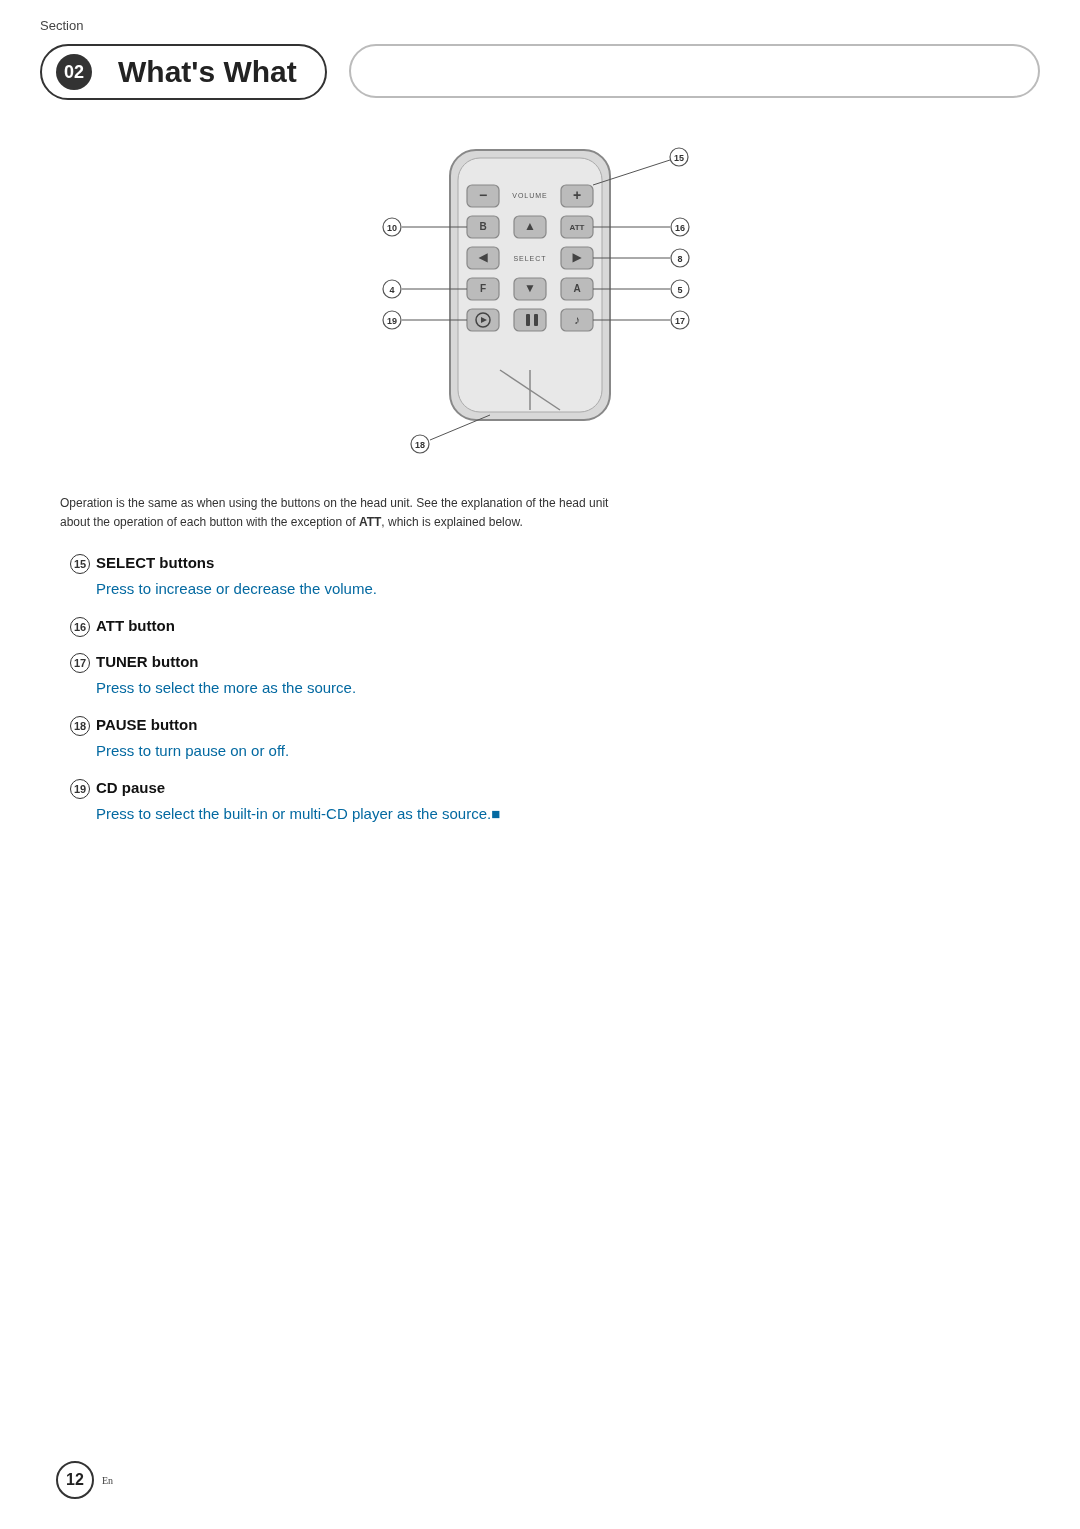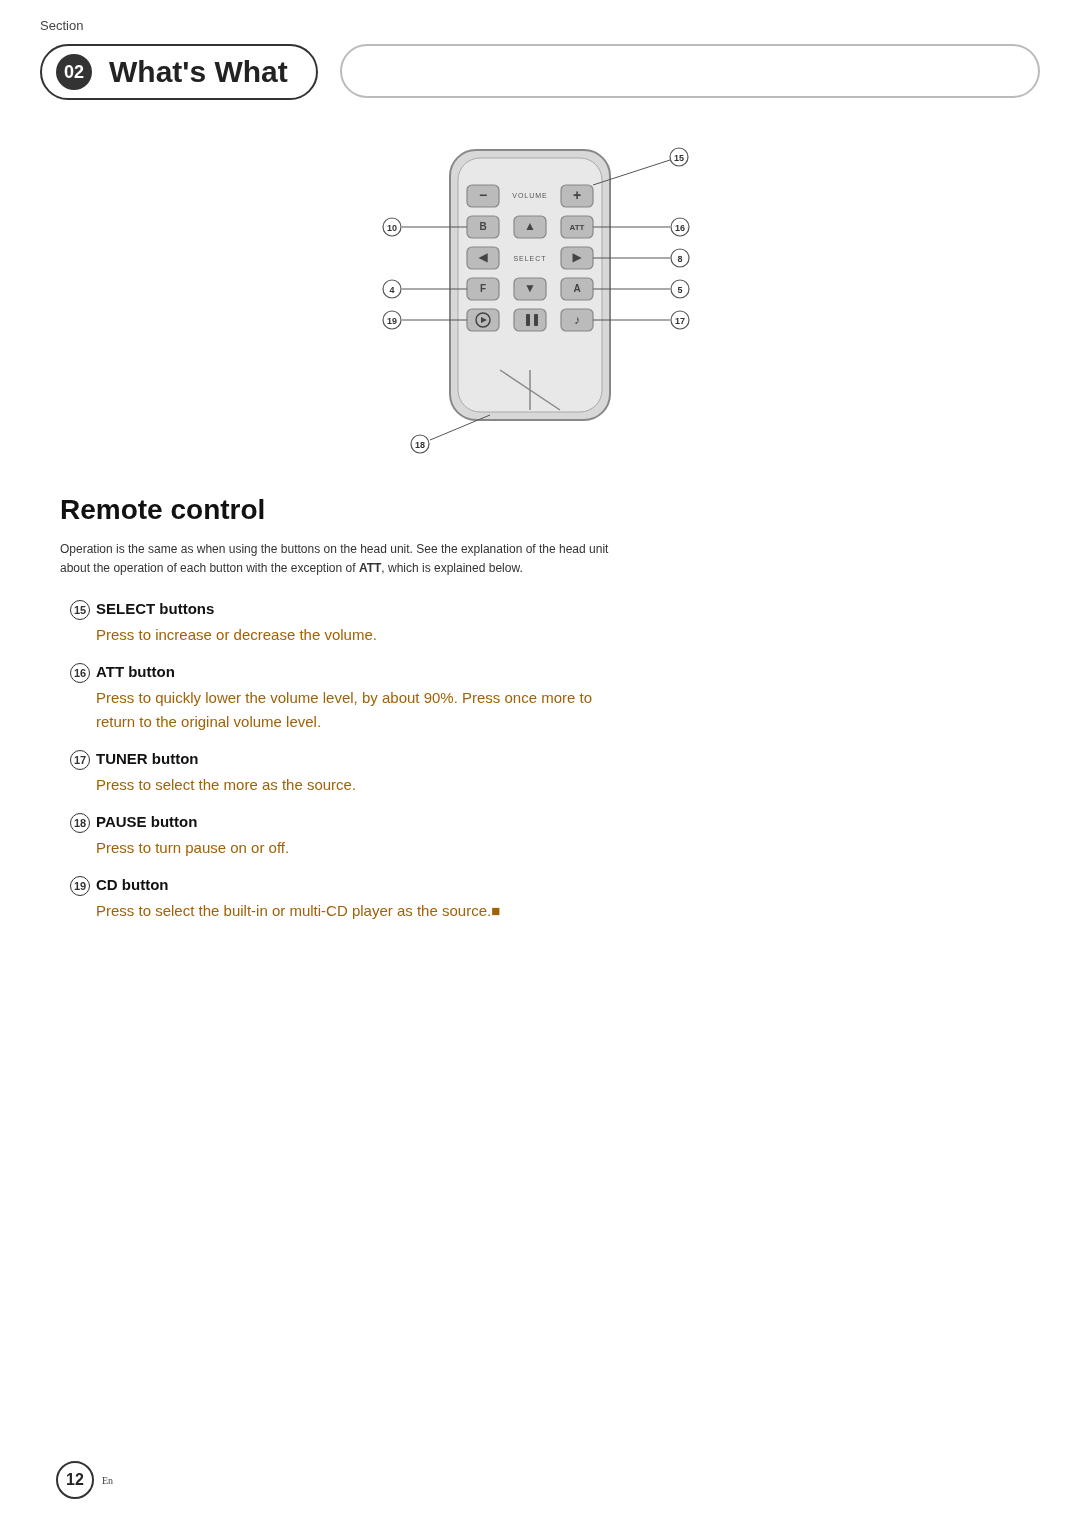--- a/index.html
+++ b/index.html
@@ -27,21 +27,21 @@
       left: 40px;
     }
     .section-badge {
       display: flex;
       align-items: center;
       background: #fff;
       border: 2px solid #333;
       border-radius: 28px;
       padding: 8px 28px 8px 14px;
       margin-top: 26px;
-      gap: 3px;
+      gap: 12px;
     }
     .section-number {
       background: #333;
       color: #fff;
       border-radius: 50%;
       width: 36px;
       height: 36px;
       display: flex;
       align-items: center;
       justify-content: center;
@@ -121,21 +121,21 @@
       vertical-align: middle;
     }
     .item-title {
       font-size: 15px;
       font-weight: bold;
       color: #111;
     }
     .item-desc {
       font-size: 15px;
       line-height: 1.6;
-      color: #a16207;
+      color: #0369a1;
       padding-left: 26px;
       max-width: 540px;
     }
 
     
     .footer {
       position: absolute;
       bottom: 30px;
       left: 56px;
       display: flex;
@@ -267,40 +267,38 @@
       <text x="350" y="194" text-anchor="middle" font-size="9" fill="#333" font-weight="bold">17</text>
 
       <line x1="160" y1="285" x2="100" y2="310" stroke="#555" stroke-width="1"></line>
       <circle cx="90" cy="314" r="9" fill="none" stroke="#555" stroke-width="1.2"></circle>
       <text x="90" y="318" text-anchor="middle" font-size="9" fill="#333" font-weight="bold">18</text>
     </svg>
   </div>
 </div>
 
 <div class="content-area">
-  <h2 class="section-heading">Remote control</h2>
 
   <p class="intro-text">
     Operation is the same as when using the buttons on the head unit. See the explanation of the head unit about the operation of each button with the exception of <b>ATT</b>, which is explained below.
   </p>
 
   <div class="item-entry">
     <div class="item-title-row">
       <span class="item-number-circle">15</span>
       <span class="item-title">SELECT buttons</span>
     </div>
     <p class="item-desc">Press to increase or decrease the volume.</p>
   </div>
 
   <div class="item-entry">
     <div class="item-title-row">
       <span class="item-number-circle">16</span>
       <span class="item-title">ATT button</span>
     </div>
-    <p class="item-desc">Press to quickly lower the volume level, by about 90%. Press once more to return to the original volume level.</p>
   </div>
 
   <div class="item-entry">
     <div class="item-title-row">
       <span class="item-number-circle">17</span>
       <span class="item-title">TUNER button</span>
     </div>
     <p class="item-desc">Press to select the more as the source.</p>
   </div>
 
@@ -308,21 +306,21 @@
     <div class="item-title-row">
       <span class="item-number-circle">18</span>
       <span class="item-title">PAUSE button</span>
     </div>
     <p class="item-desc">Press to turn pause on or off.</p>
   </div>
 
   <div class="item-entry">
     <div class="item-title-row">
       <span class="item-number-circle">19</span>
-      <span class="item-title">CD button</span>
+      <span class="item-title">CD pause</span>
     </div>
     <p class="item-desc">Press to select the built-in or multi-CD player as the source.■</p>
   </div>
 </div>
 
 <div class="footer">
   <div class="page-number-badge">12</div>
   <span class="lang-label">En</span>
 </div>
 

